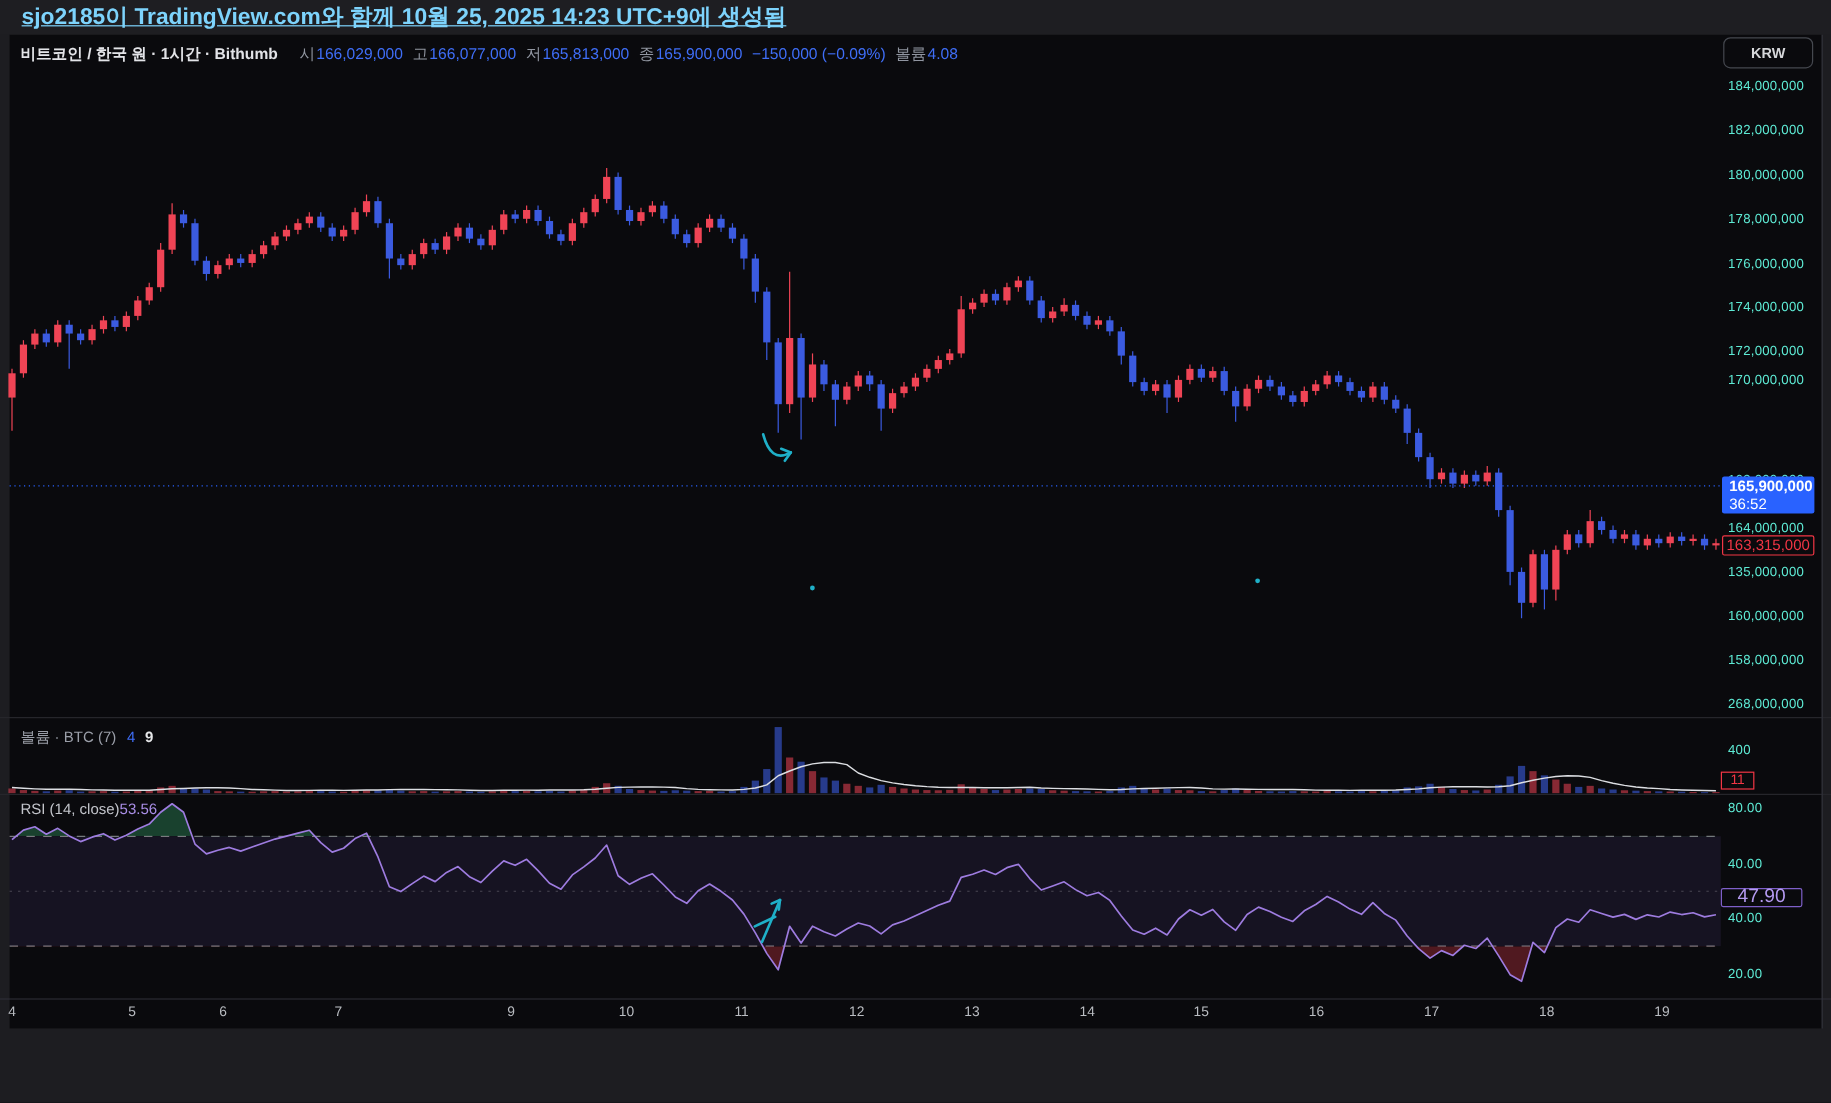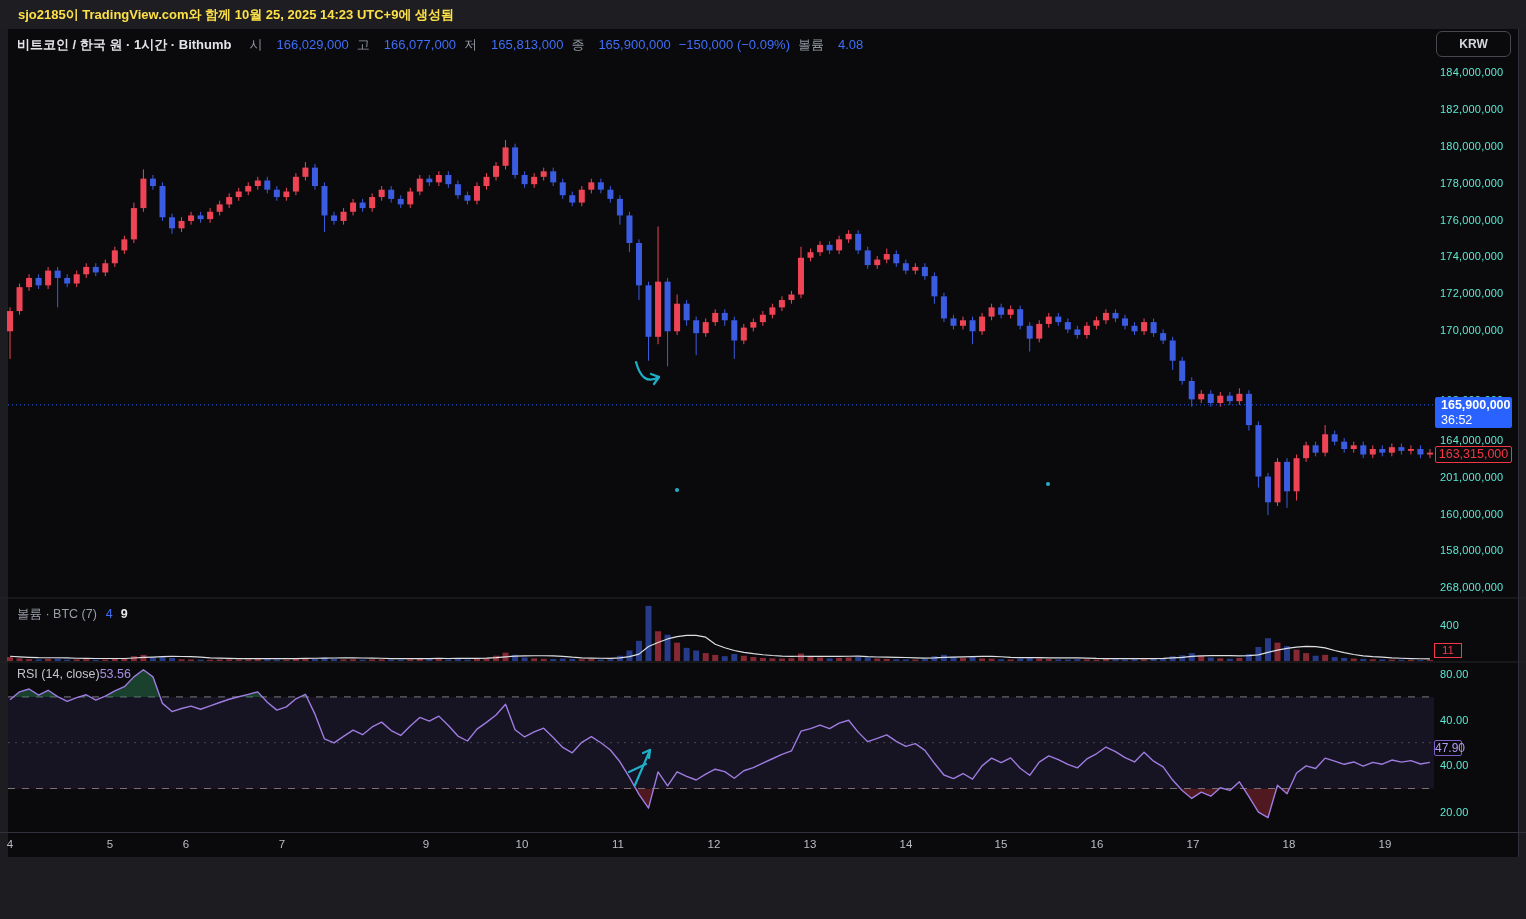--- a/index.html
+++ b/index.html
@@ -1,40 +1,40 @@
 <!DOCTYPE html>
 <html><head>
 <meta charset="utf-8">
 <style>
   html,body{margin:0;padding:0;background:#101013;}
   .root{position:relative;width:1526px;height:919px;background:#1d1d21;font-family:"Liberation Sans",sans-serif;overflow:hidden;}
-  .topbar{position:absolute;left:0;top:0;width:1526px;height:29px;background:#1e1e22;color:#fde047;
-          font-size:13px;font-weight:700;line-height:29px;padding-left:18px;box-sizing:border-box;white-space:nowrap;}
+  .topbar{position:absolute;left:0;top:0;width:1526px;height:29px;background:#1e1e22;color:#7dd3fc;
+          font-size:19px;font-weight:700;line-height:29px;padding-left:18px;box-sizing:border-box;white-space:nowrap;text-decoration:underline;}
   .pane{position:absolute;left:8px;top:29px;width:1510px;height:828px;background:#0a0a0d;}
   .bottombar{position:absolute;left:0;top:857px;width:1526px;height:62px;background:#1a1a1d;
              display:flex;align-items:center;padding-left:16px;box-sizing:border-box;gap:9px;}
   .logo-text{font-size:20px;font-weight:700;color:#e6e7e9;letter-spacing:.2px;}
   svg.overlay{position:absolute;left:0;top:0;pointer-events:none;}
   .symbol-row{position:absolute;left:17px;top:36px;font-size:13px;color:#9196a1;white-space:nowrap;z-index:5;}
   .sym-title{color:#e3e4e8;font-weight:600;margin-right:10px;}
   .sym-lbl{margin-left:8px;color:#9196a1;}
-  .sym-val{color:#3f6ef7;margin-left:14px;}
+  .sym-val{color:#3f6ef7;margin-left:1px;}
   .krw-btn{position:absolute;left:1436px;top:31px;width:75px;height:26px;border:1px solid #45484f;border-radius:6px;
            color:#d6d7da;font-size:12px;font-weight:600;display:flex;align-items:center;justify-content:center;z-index:5;box-sizing:border-box;}
   .axis-label{position:absolute;left:1440px;font-size:11px;color:#5eead4;transform:translateY(-50%);letter-spacing:.2px;z-index:4;}
   .time-label{position:absolute;top:838px;font-size:11.5px;color:#babdc2;transform:translateX(-50%);z-index:4;}
   .badge-blue{position:absolute;left:1435px;top:397px;width:77px;height:31px;background:#2962ff;color:#fff;
               font-size:12.5px;line-height:15px;padding:1px 0 0 6px;box-sizing:border-box;border-radius:2px;z-index:6;}
   .badge-blue .b1{font-weight:700;}
   .badge-red{position:absolute;left:1435px;top:446px;width:77px;height:17px;border:1px solid #f23645;color:#f23645;
              font-size:12.5px;line-height:15px;text-align:center;background:#0a0a0d;border-radius:2px;box-sizing:border-box;z-index:6;}
   .badge-vol{position:absolute;left:1434px;top:643px;width:28px;height:15px;border:1px solid #f23645;color:#f23645;
              font-size:11.5px;line-height:13px;text-align:center;background:#0a0a0d;box-sizing:border-box;z-index:6;}
-  .badge-rsi{position:absolute;left:1434px;top:740px;width:28px;height:16px;border:1px solid #7e5fc8;color:#b49af0;
-             font-size:12px;line-height:14px;text-align:center;background:#0a0a0d;border-radius:2px;box-sizing:border-box;z-index:6;}
+  .badge-rsi{position:absolute;left:1434px;top:740px;width:68px;height:16px;border:1px solid #7e5fc8;color:#b49af0;
+             font-size:16px;line-height:14px;text-align:center;background:#0a0a0d;border-radius:2px;box-sizing:border-box;z-index:6;}
   .legend{position:absolute;left:17px;font-size:12.5px;color:#9a9ea8;white-space:nowrap;z-index:5;}
   .legend .v-blue{color:#3f6ef7;margin-left:9px;}
   .legend .v-white{color:#e6e7e9;margin-left:8px;font-weight:600;}
   .legend .v-purple{color:#a98ee6;margin-left:0;}
 </style>
 </head>
 <body>
 
 <div class="root">
 
@@ -534,24 +534,24 @@
   <div class="krw-btn">KRW</div>
 
   <div id="axis-layer">
       <div class="axis-label" style="top: 72px;">184,000,000</div>
       <div class="axis-label" style="top: 109px;">182,000,000</div>
       <div class="axis-label" style="top: 146px;">180,000,000</div>
       <div class="axis-label" style="top: 183px;">178,000,000</div>
       <div class="axis-label" style="top: 220px;">176,000,000</div>
       <div class="axis-label" style="top: 256px;">174,000,000</div>
       <div class="axis-label" style="top: 293px;">172,000,000</div>
-      <div class="axis-label" style="top: 330px;">170,000,000</div>
+      <div class="axis-label" style="top: 317px;">170,000,000</div>
       <div class="axis-label" style="top: 366px; margin-top: 34px;">168,000,000</div>
       <div class="axis-label" style="top: 440px;">164,000,000</div>
-      <div class="axis-label" style="top: 477px;">201,000,000</div>
+      <div class="axis-label" style="top: 477px;">135,000,000</div>
       <div class="axis-label" style="top: 514px;">160,000,000</div>
       <div class="axis-label" style="top: 550px;">158,000,000</div>
       <div class="axis-label" style="top: 587px;">268,000,000</div>
       <div class="axis-label" style="top: 625px;">400</div>
       <div class="axis-label" style="top: 674px;">80.00</div>
       <div class="axis-label" style="top: 720px;">40.00</div>
       <div class="axis-label" style="top: 765px;">40.00</div>
       <div class="axis-label" style="top: 812px;">20.00</div>
       <div class="time-label" style="left: 10px;">4</div>
       <div class="time-label" style="left: 110px;">5</div>

